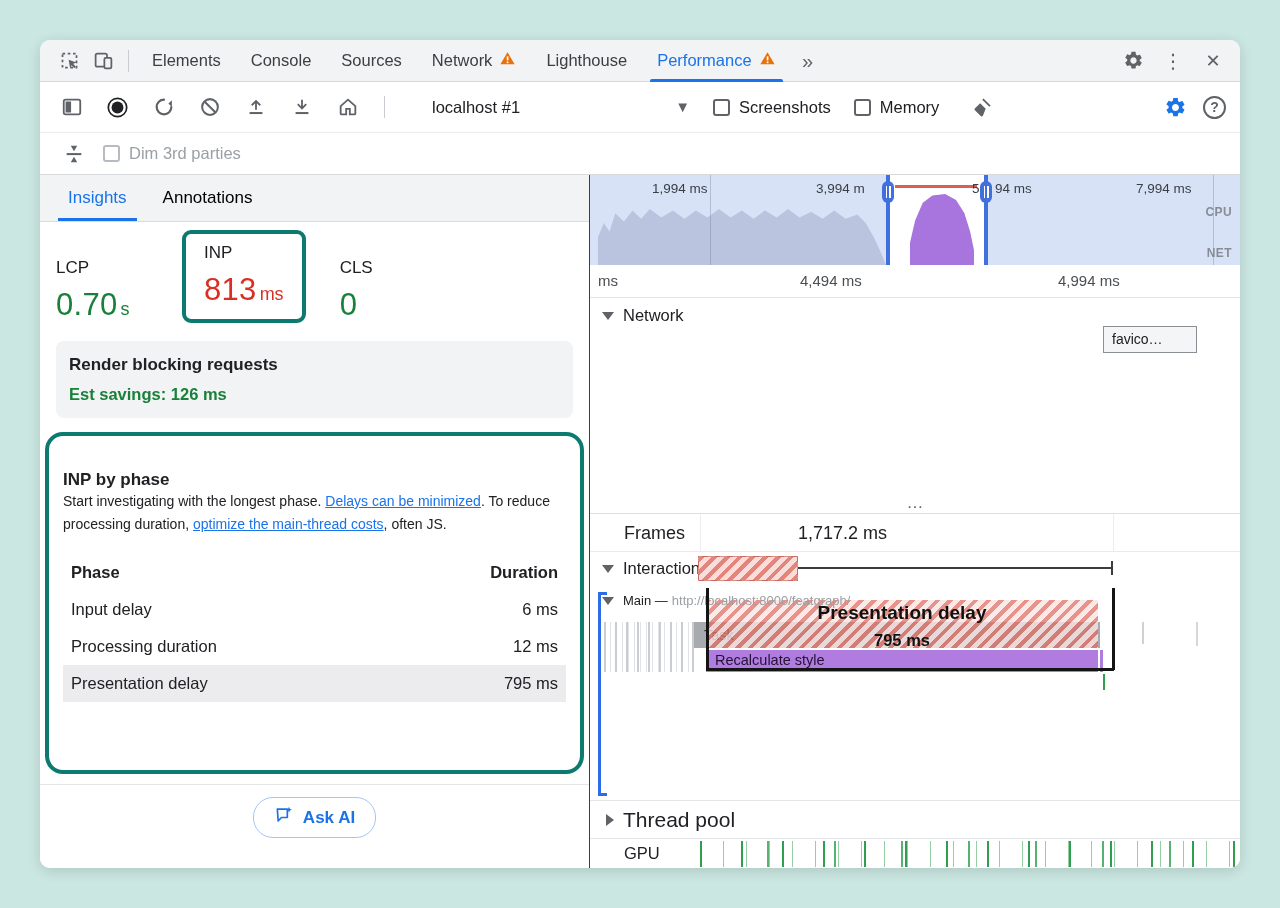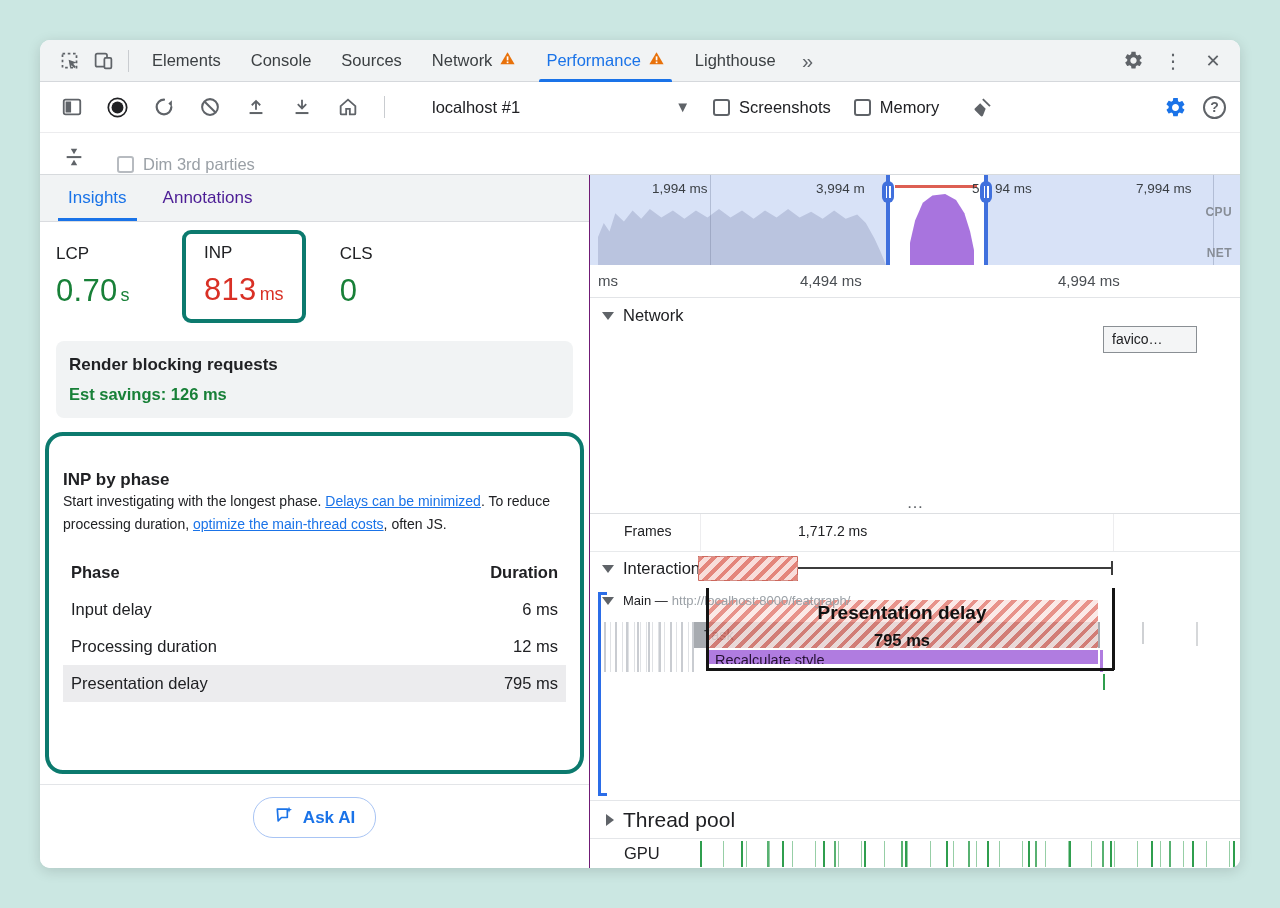--- a/index.html
+++ b/index.html
@@ -35,32 +35,32 @@
   .tool-icon { width:35px; height:35px; display:flex; align-items:center; justify-content:center; color:#5f6368; flex:none; }
   .target-select { display:flex; align-items:flex-start; width:258px; margin-left:28px; font-size:16.5px; color:#202124; }
   .target-select .caret { margin-left:auto; color:#5f6368; font-size:15px; }
   .check { display:flex; align-items:center; gap:9px; font-size:16.5px; color:#202124; margin-left:12px; white-space:nowrap; }
   .checkbox { width:17px; height:17px; border:2px solid #5f6368; border-radius:3px; background:#fff; flex:none; }
   .checkbox.disabled { border-color:#b7bbc0; }
   .toolbar-right { margin-left:auto; display:flex; align-items:center; gap:10px; }
   .blue { color:#1a73e8 !important; }
   .help-circle { width:23px; height:23px; border:2.2px solid #5f6368; border-radius:50%; display:flex; align-items:center; justify-content:center; font-size:14px; font-weight:bold; color:#5f6368; }
   
-  .subtoolbar { height:42px; background:#fff; border-bottom:1px solid #d7dadd; display:flex; align-items:flex-end; gap:14px; padding:0 16px; color:#5f6368; }
+  .subtoolbar { height:42px; background:#fff; border-bottom:1px solid #d7dadd; display:flex; align-items:center; padding:0 16px; color:#5f6368; }
   .dim-label { color:#9aa0a6; font-size:16.5px; }
   
   .content { display:flex; height:693px; }
   .left-panel { width:550px; border-right:1px solid #701a75; display:flex; flex-direction:column; overflow:hidden; background:#fff; }
   .right-panel { flex:1; display:flex; flex-direction:column; overflow:hidden; background:#fff; }
   
   .insight-tabs { height:47px; background:#f1f3f4; border-bottom:1px solid #dadce0; display:flex; align-items:stretch; padding-left:10px; flex:none; }
-  .insight-tab { padding:0 10px; margin:0 8px; display:flex; align-items:center; font-size:17px; color:#4c1d95; position:relative; }
+  .insight-tab { padding:0 10px; margin:0 8px; display:flex; align-items:center; font-size:17px; color:#000000; position:relative; }
   .insight-tab.active { color:#1a73e8; }
   .insight-tab.active::after { content:""; position:absolute; left:0; right:0; bottom:0; height:3px; background:#1a73e8; }
-  .metrics { display:flex; align-items:center; padding:8px 16px 2px; flex:none; }
+  .metrics { display:flex; align-items:flex-end; padding:8px 16px 2px; flex:none; }
   .metric .m-label { font-size:17px; color:#202124; margin-bottom:9px; }
   .m-value { font-size:31px; letter-spacing:.3px; }
   .m-unit { font-size:18px; margin-left:3px; }
   .metric.good .m-value, .metric.good .m-unit { color:#188038; }
   .metric.poor .m-value, .metric.poor .m-unit { color:#d93025; }
   .metric.first { width:112px; }
   .metric-ring { border:4px solid #0c7a6e; border-radius:9px; padding:9px 18px 11px; margin-left:14px; }
   .metric.cls { margin-left:34px; }
   .rb-card { margin:16px 16px 0; background:#f1f3f4; border-radius:8px; padding:14px 13px; flex:none; }
   .rb-title { font-weight:700; font-size:17px; }
@@ -94,21 +94,21 @@
   .mm-label { position:absolute; top:6px; font-size:13.5px; color:#3a3f44; white-space:nowrap; }
   .mm-side { position:absolute; right:8px; font-size:12px; font-weight:700; color:#878d96; letter-spacing:.4px; }
   .ruler { height:33px; border-bottom:1px solid #e2e4e7; position:relative; font-size:15px; color:#4a4e53; flex:none; }
   .ruler span { position:absolute; top:7px; white-space:nowrap; }
   .track-network { height:200px; position:relative; flex:none; }
   .track-header { display:flex; align-items:center; padding:8px 0 0 12px; font-size:16.5px; color:#202124; }
   .tri-d { display:inline-block; width:0; height:0; border-left:6px solid transparent; border-right:6px solid transparent; border-top:8px solid #5f6368; margin-right:9px; flex:none; }
   .tri-r { display:inline-block; width:0; height:0; border-top:6px solid transparent; border-bottom:6px solid transparent; border-left:8px solid #5f6368; margin-right:9px; flex:none; }
   .req-chip { position:absolute; left:513px; top:28px; width:94px; height:27px; background:#f4f5f6; border:1px solid #8a8f94; font-size:14px; color:#202124; padding:4px 8px; white-space:nowrap; overflow:hidden; }
   .splitter { height:16px; border-bottom:1px solid #dddfe2; text-align:center; color:#5f6368; font-size:17px; line-height:10px; flex:none; }
-  .track-frames { height:38px; border-bottom:1px solid #e8eaec; position:relative; font-size:14px; flex:none; }
+  .track-frames { height:38px; border-bottom:1px solid #e8eaec; position:relative; font-size:18px; flex:none; }
   .track-frames .f-label { position:absolute; left:34px; top:9px; }
   .track-frames .f-value { position:absolute; left:208px; top:9px; }
   .fline { position:absolute; top:0; bottom:0; width:1px; background:#ededef; }
   .track-inter { height:34px; position:relative; flex:none; }
   .ti-header { position:absolute; left:12px; top:7px; display:flex; align-items:center; font-size:16.5px; }
   .candy { background-image:repeating-linear-gradient(135deg,#e4857b 0 4px,#f8ddda 4px 9px); }
   .inter-bar { position:absolute; left:108px; top:4px; width:100px; height:25px; border:1px solid rgba(185,80,70,.55); }
   .inter-line { position:absolute; left:208px; top:15px; width:315px; height:2px; background:#3c3c3c; }
   .inter-tick { position:absolute; left:521px; top:9px; width:2px; height:14px; background:#3c3c3c; }
   .track-main { height:214px; position:relative; flex:none; overflow:hidden; }
@@ -116,21 +116,21 @@
   .main-url { color:#9aa0a6; margin-left:4px; }
   .bracket { position:absolute; left:8px; top:6px; width:3px; height:204px; background:#2b6de8; z-index:5; }
   .bracket::before, .bracket::after { content:""; position:absolute; left:0; width:9px; height:3px; background:#2b6de8; }
   .bracket::before { top:0; } .bracket::after { bottom:0; }
   .microticks { position:absolute; left:14px; top:36px; width:90px; height:50px;
     background-image:repeating-linear-gradient(90deg,#c9ccd1 0 2px,transparent 2px 11px),
                      repeating-linear-gradient(90deg,#e0e2e5 0 1px,transparent 1px 6px); z-index:1; }
   .task-bar { position:absolute; left:104px; top:36px; width:406px; height:26px; background:#a7abb0; z-index:2; font-size:14.5px; color:#33373b; line-height:26px; padding-left:10px; }
   .hatch { position:absolute; left:116px; top:14px; width:392px; height:48px; z-index:3;
     background-image:repeating-linear-gradient(135deg,rgba(224,110,99,.75) 0 4px,rgba(250,228,225,.8) 4px 9px); }
-  .recalc-bar { position:absolute; left:116px; top:64px; width:392px; height:14px; background:#b07ce0; z-index:3; font-size:14.5px; color:#251133; line-height:20px; padding-left:9px; overflow:hidden; }
+  .recalc-bar { position:absolute; left:116px; top:64px; width:392px; height:22px; background:#b07ce0; z-index:3; font-size:14.5px; color:#251133; line-height:20px; padding-left:9px; overflow:hidden; }
   .anno { position:absolute; left:116px; top:16px; width:392px; text-align:center; z-index:7; color:#111; }
   .anno-title { font-size:19px; font-weight:700; }
   .anno-dur { font-size:16.5px; font-weight:700; margin-top:7px; }
   .whisk-l, .whisk-r { position:absolute; top:2px; width:2.5px; height:82px; background:#141414; z-index:6; }
   .whisk-l { left:116px; } .whisk-r { left:522px; }
   .whisk-b { position:absolute; left:116px; top:82px; width:408px; height:2.5px; background:#141414; z-index:6; }
   .stray { position:absolute; z-index:2; }
   .track-pool { height:38px; border-top:1px solid #e4e6e9; display:flex; align-items:center; padding-left:16px; font-size:21px; flex:none; }
   .track-gpu { height:30px; border-top:1px solid #e4e6e9; position:relative; font-size:16.5px; flex:none; }
   .track-gpu .g-label { position:absolute; left:34px; top:5px; }
@@ -169,31 +169,31 @@
         <span>Sources</span>
       </div>
     <div class="tab">
       <span>Network</span>
       <span><svg viewBox="0 0 24 24" width="17" height="17">
             <path d="M12 3 L22 20 H2 Z" fill="#e8710a"></path>
             <rect x="10.9" y="9" width="2.4" height="5.6" fill="#fff"></rect>
             <rect x="10.9" y="16.2" width="2.4" height="2.4" fill="#fff"></rect>
           </svg></span>
     </div>
+    <div class="tab">
+        <span>Lighthouse</span>
+      </div>
     <div class="tab active">
       <span>Performance</span>
       <span><svg viewBox="0 0 24 24" width="17" height="17">
             <path d="M12 3 L22 20 H2 Z" fill="#e8710a"></path>
             <rect x="10.9" y="9" width="2.4" height="5.6" fill="#fff"></rect>
             <rect x="10.9" y="16.2" width="2.4" height="2.4" fill="#fff"></rect>
           </svg></span>
     </div>
-    <div class="tab">
-        <span>Lighthouse</span>
-      </div>
     <span class="icon-btn glyph">»</span>
 
     <div class="tab-right">
       <span class="icon-btn">
         <svg viewBox="0 0 24 24" width="21" height="21">
             <path fill="currentColor" d="M19.14 12.94c.04-.3.06-.61.06-.94s-.02-.64-.07-.94l2.03-1.58a.49.49 0 0 0 .12-.61l-1.92-3.32a.49.49 0 0 0-.59-.22l-2.39.96c-.5-.38-1.03-.7-1.62-.94l-.36-2.54A.48.48 0 0 0 13.92 2h-3.84c-.24 0-.43.17-.47.41l-.36 2.54c-.59.24-1.13.57-1.62.94l-2.39-.96a.49.49 0 0 0-.59.22L2.73 8.47c-.12.21-.08.47.12.61l2.03 1.58c-.05.3-.09.63-.09.94s.02.64.07.94l-2.03 1.58a.49.49 0 0 0-.12.61l1.92 3.32c.12.22.37.29.59.22l2.39-.96c.5.38 1.03.7 1.62.94l.36 2.54c.05.24.24.41.48.41h3.84c.24 0 .44-.17.47-.41l.36-2.54c.59-.24 1.13-.56 1.62-.94l2.39.96c.22.08.47 0 .59-.22l1.92-3.32a.49.49 0 0 0-.12-.61l-2.01-1.58zM12 15.6A3.61 3.61 0 0 1 8.4 12c0-1.98 1.62-3.6 3.6-3.6s3.6 1.62 3.6 3.6-1.62 3.6-3.6 3.6z"></path>
           </svg>
       </span>
       <span class="icon-btn glyph">⋮</span>
       <span class="icon-btn glyph closex">✕</span>

